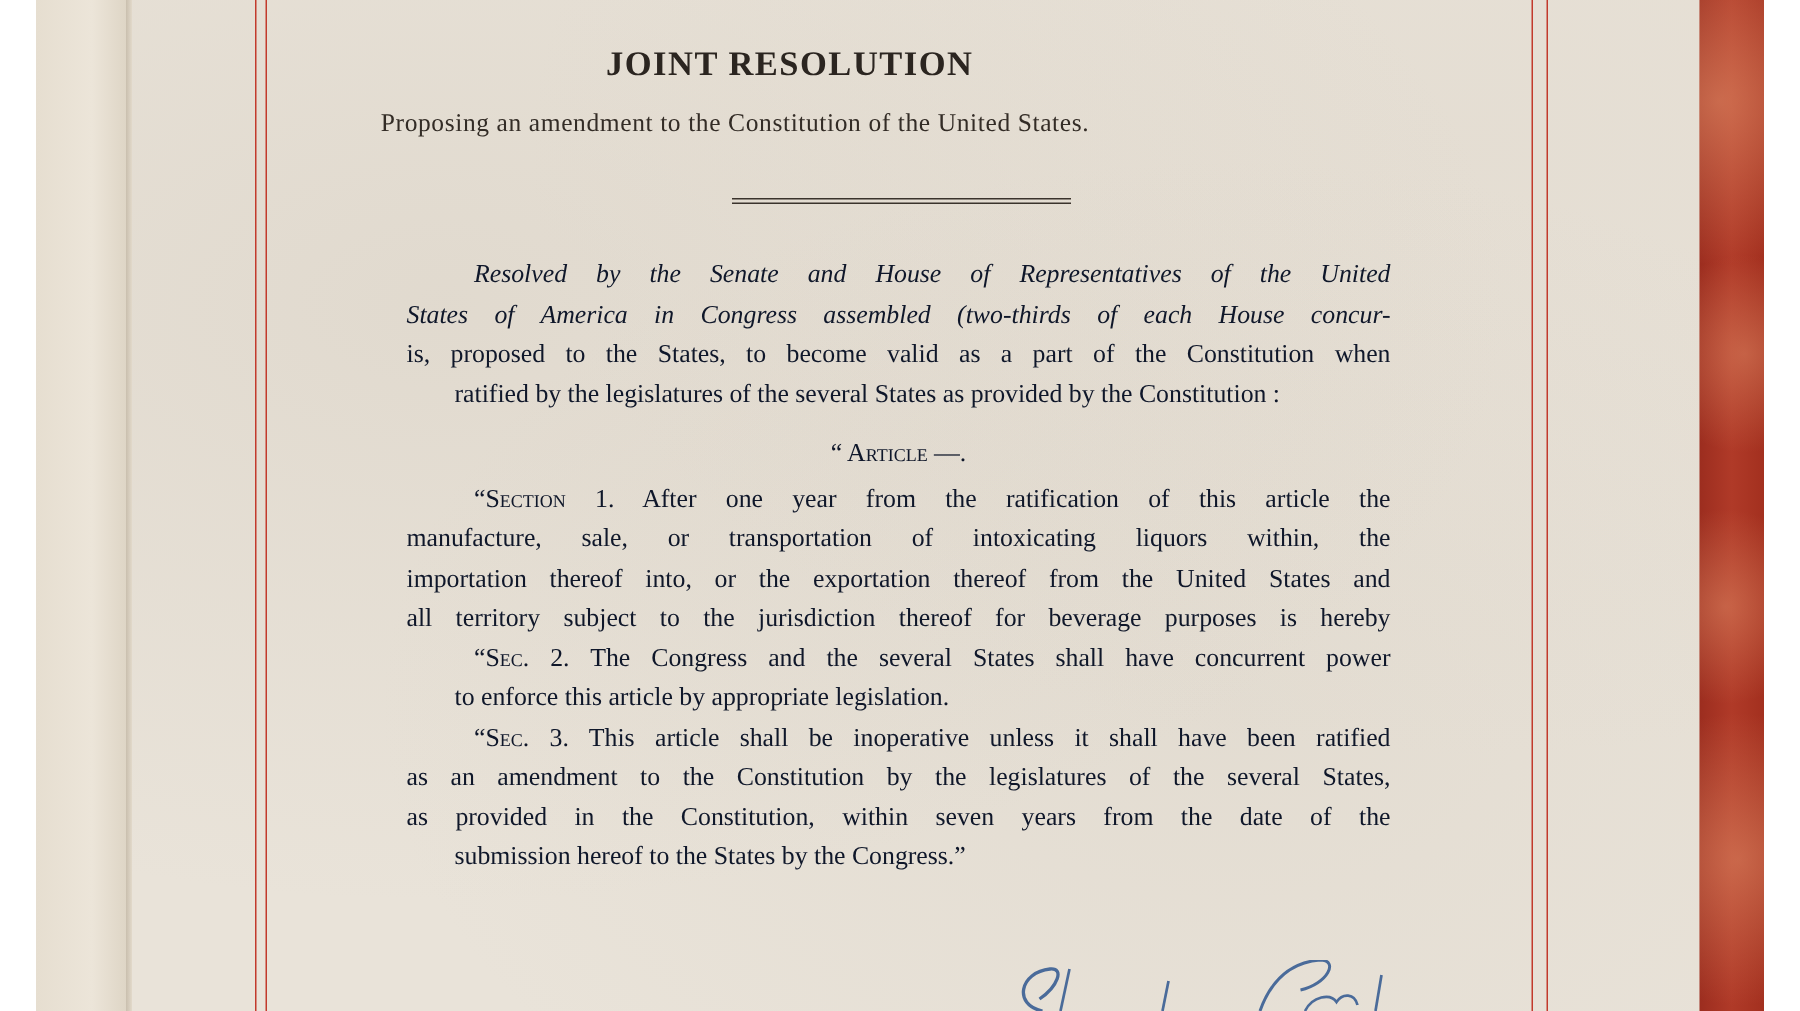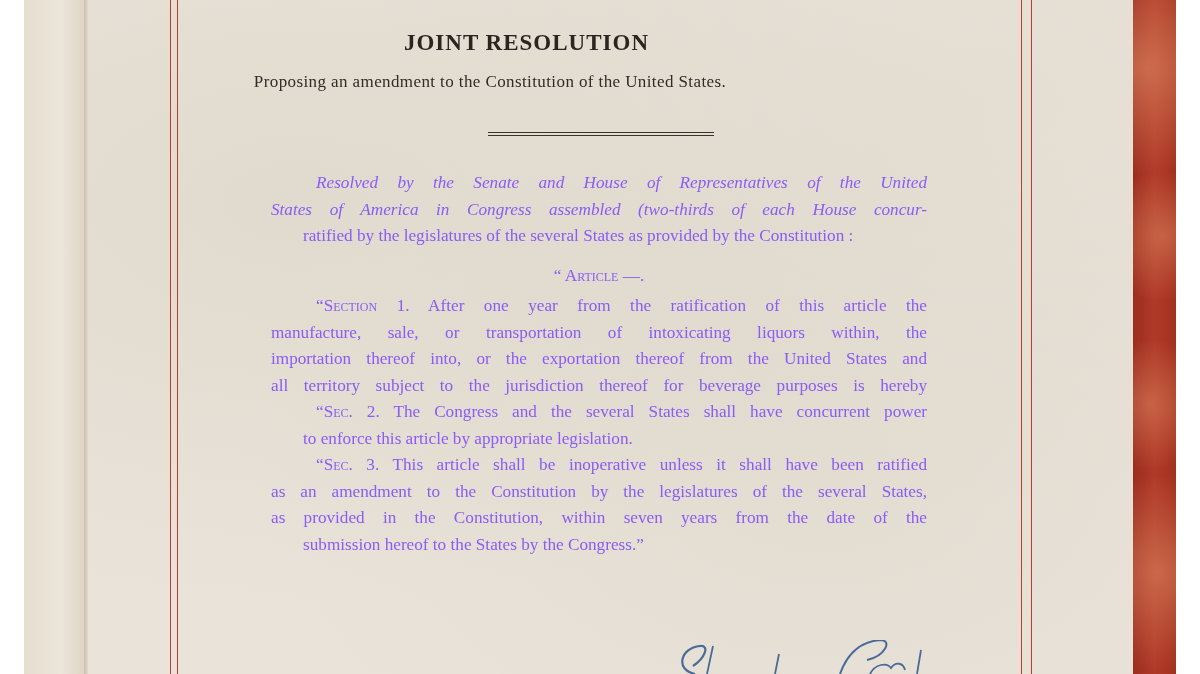--- a/index.html
+++ b/index.html
@@ -44,21 +44,21 @@
       font-size:17px; color:#332c26; letter-spacing:0.4px;
       font-family:"Liberation Serif", serif;
     }
     .double-rule {
       position:absolute; left:488px; top:132px; width:226px; height:2px;
       border-top:1px solid #3a332c; border-bottom:1px solid #3a332c;
     }
     .body-text {
       position:absolute; left:271px; width:656px; top:170px;
       font-family:"Liberation Serif", serif;
-      font-size:17.2px; line-height:26.5px; color:#8b5cf6;
+      font-size:17.2px; line-height:26.5px; color:#0f172a;
       text-align:justify;
     }
     .body-text .line { display:block; text-align:justify; text-align-last:justify; }
     .body-text .line.last { text-align-last:left;margin-left:32px; }
     .ind { padding-left:45px; }
     .it { font-style:italic; }
     .sc { font-variant:small-caps; }
     .center { text-align:right; text-align-last:center !important; }
     .signature { position:absolute; left:655px; top:640px; width:280px; height:34px; }
   </style>
@@ -75,20 +75,21 @@
 <div class="red-rule" style="left:1021px"></div>
 <div class="red-rule" style="left:1031px"></div>
 
 <div class="title">JOINT RESOLUTION</div>
 <div class="subtitle">Proposing an amendment to the Constitution of the United States.</div>
 <div class="double-rule"></div>
 
 <div class="body-text">
   <span class="line ind"><span class="it">Resolved by the Senate and House of Representatives of the United</span></span>
   <span class="line"><span class="it">States of America in Congress assembled (two-thirds of each House concur-</span></span>
+  <span class="line"><span>is, proposed to the States, to become valid as a part of the Constitution when</span></span>
   <span class="line last"><span>ratified by the legislatures of the several States as provided by the Constitution :</span></span>
 
   <span class="line center sc" style="margin-top:13px;margin-bottom:4px;">“ Article —.</span>
 
   <span class="line ind"><span class="sc">“Section 1.</span> <span>After one year from the ratification of this article the</span></span>
   <span class="line">manufacture, sale, or transportation of intoxicating liquors within, the</span>
   <span class="line">importation thereof into, or the exportation thereof from the United States and</span>
   <span class="line">all territory subject to the jurisdiction thereof for beverage purposes is hereby</span>
 
   <span class="line ind"><span class="sc">“Sec. 2.</span> <span>The Congress and the several States shall have concurrent power</span></span>

